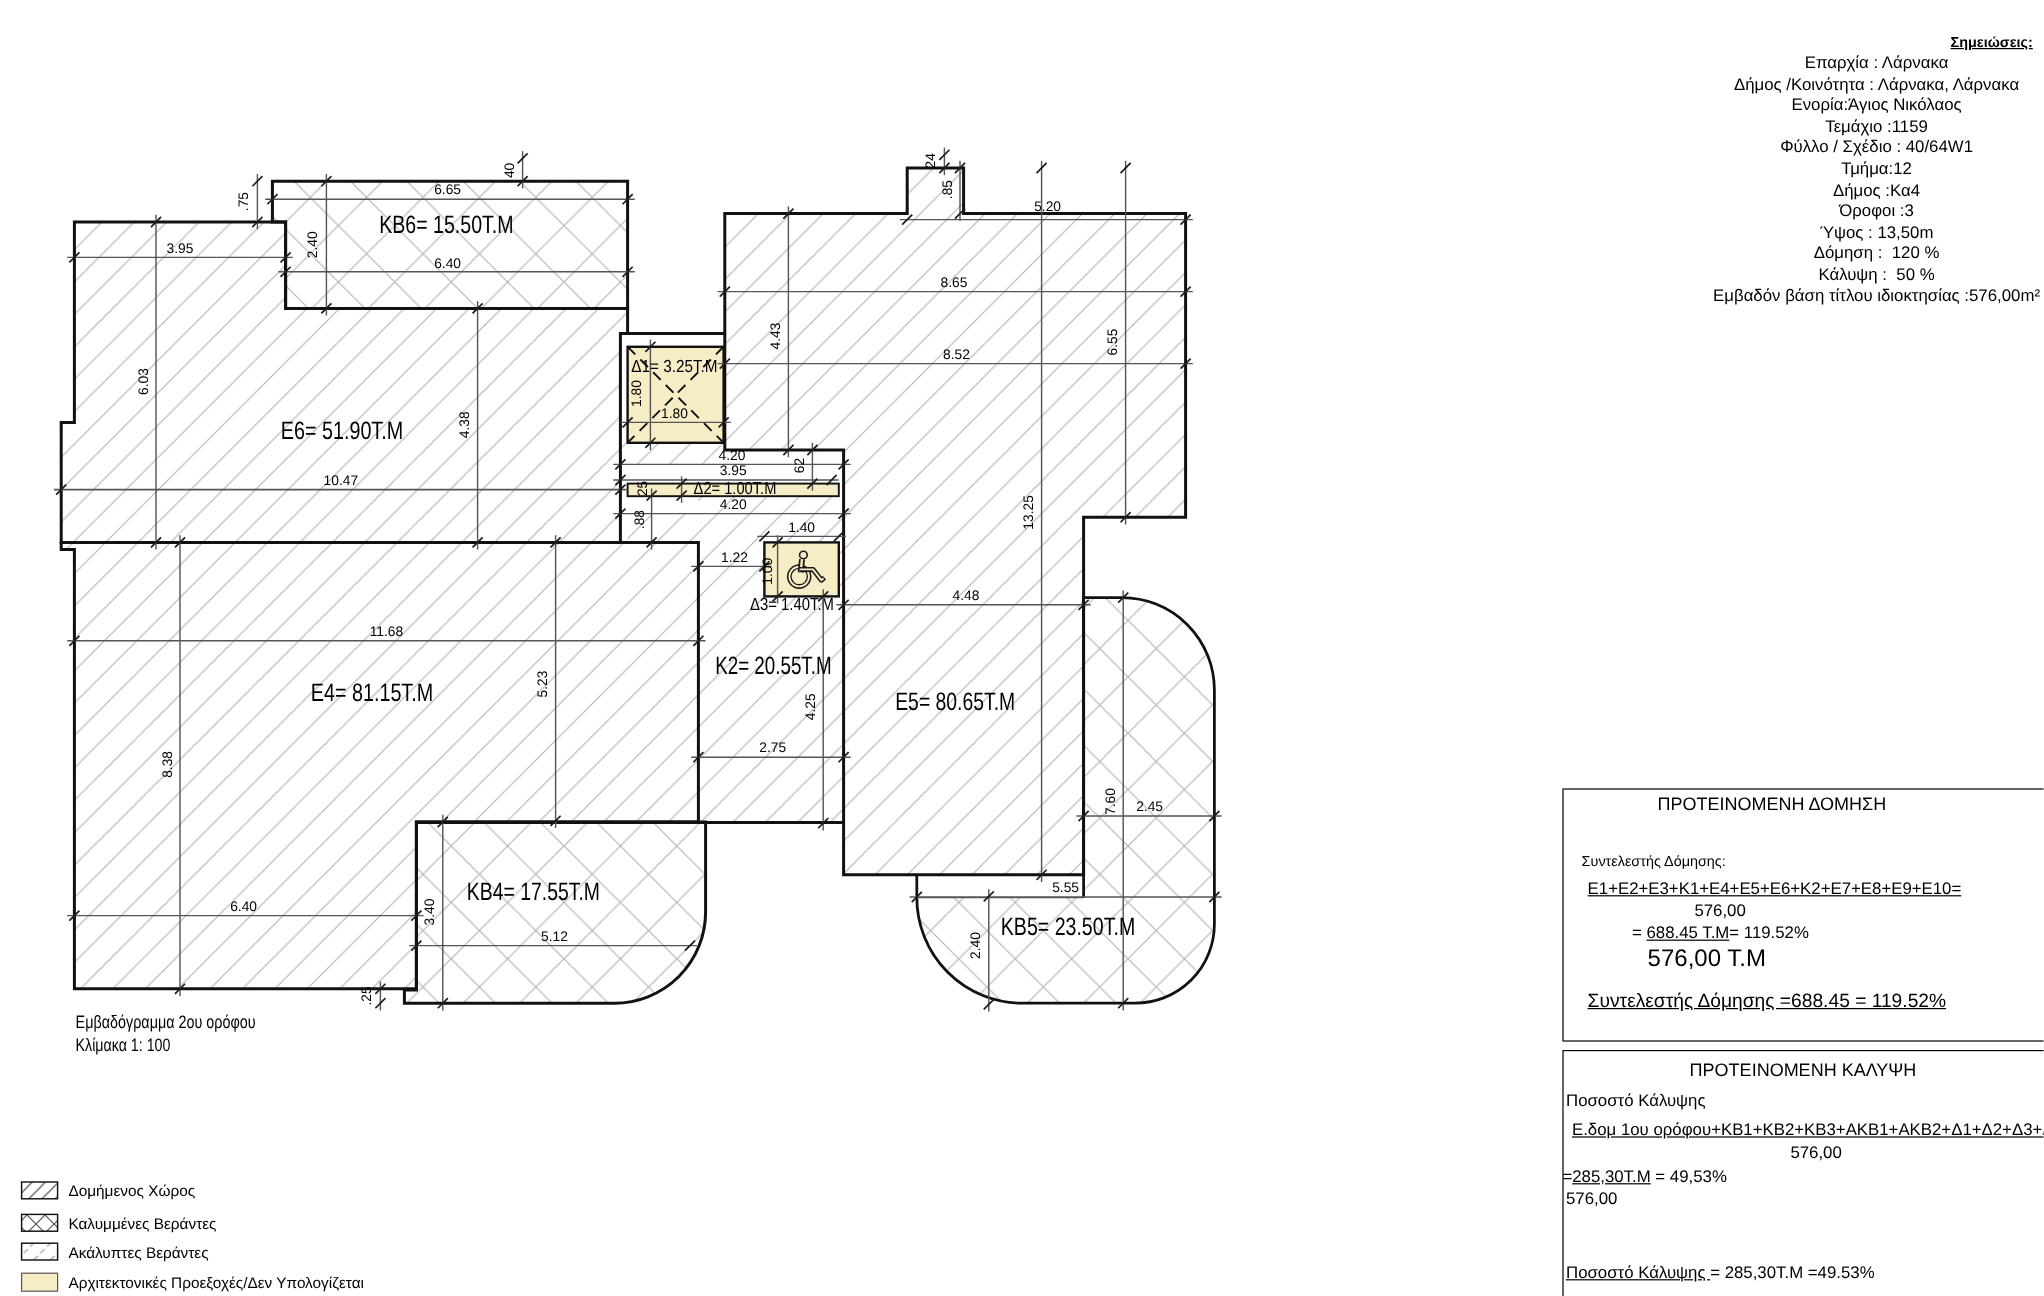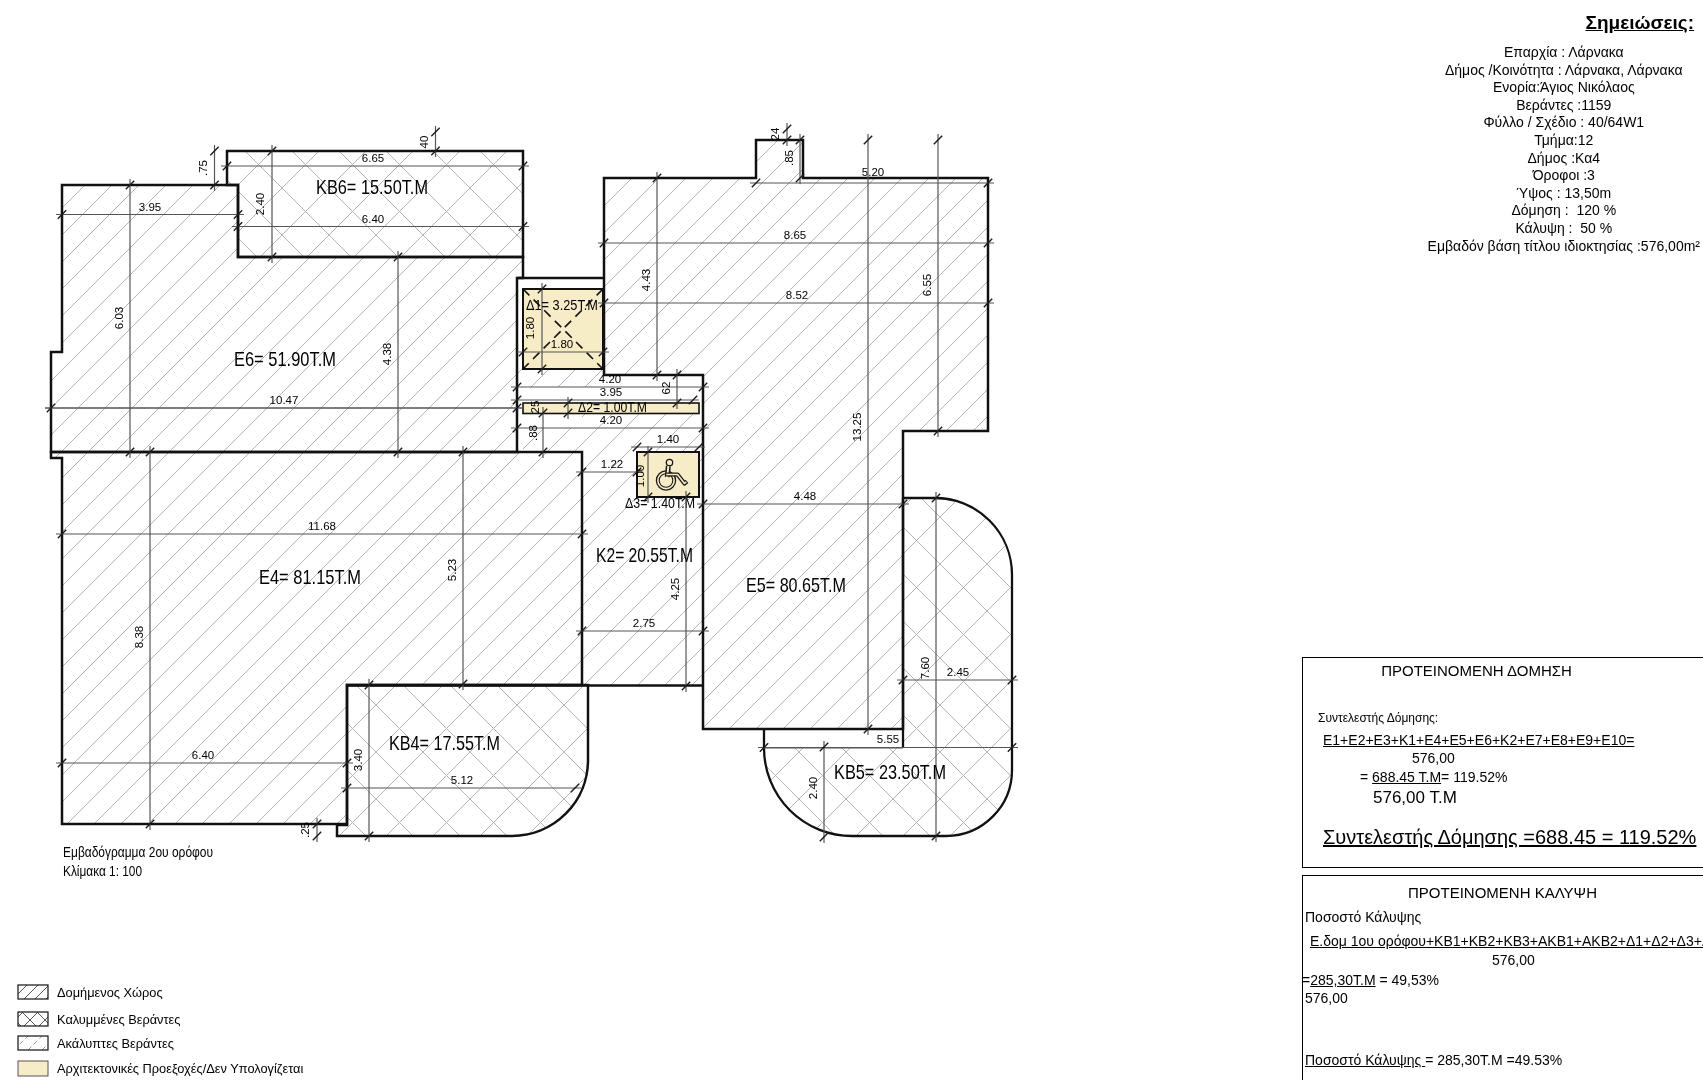--- a/index.html
+++ b/index.html
@@ -282,27 +282,27 @@
 
 <rect x="18" y="1036" width="30" height="14" fill="url(#h3)" stroke="#111" stroke-width="1.2"></rect>
 
 <text x="57.0" y="1048" font-size="12.8" font-family="Liberation Sans, sans-serif" fill="#000" text-anchor="start">Ακάλυπτες Βεράντες</text>
 
 <rect x="18" y="1061" width="30" height="15" fill="#f6edc6" stroke="#555" stroke-width="1"></rect>
 
 <text x="57.0" y="1073" font-size="12.8" font-family="Liberation Sans, sans-serif" fill="#000" text-anchor="start">Αρχιτεκτονικές Προεξοχές/Δεν Υπολογίζεται</text>
     </svg></div>
 
-<div class="abs" style="right:9px;top:12px;font-size:19px;font-weight:bold;text-decoration:underline;">Σημειώσεις:</div>
+<div class="abs" style="right:9px;top:28px;font-size:12px;font-weight:bold;text-decoration:underline;">Σημειώσεις:</div>
 
 <div class="abs" style="right:3px;top:44px;font-size:14px;line-height:17.6px;text-align:center;">
 <div>Επαρχία : Λάρνακα</div>
 <div>Δήμος /Κοινότητα : Λάρνακα, Λάρνακα</div>
 <div>Ενορία:Άγιος Νικόλαος</div>
-<div>Βεράντες :1159</div>
+<div>Τεμάχιο :1159</div>
 <div>Φύλλο / Σχέδιο : 40/64W1</div>
 <div>Τμήμα:12</div>
 <div>Δήμος :Κα4</div>
 <div>Όροφοι :3</div>
 <div>Ύψος : 13,50m</div>
 <div>Δόμηση :&nbsp; 120 %</div>
 <div>Κάλυψη :&nbsp; 50 %</div>
 <div>Εμβαδόν βάση τίτλου ιδιοκτησίας :576,00m²</div>
 </div>
 
@@ -311,23 +311,23 @@
 <div class="abs" style="left:1302px;top:662px;width:349px;text-align:center;font-size:15px;">ΠΡΟΤΕΙΝΟΜΕΝΗ ΔΟΜΗΣΗ</div>
 
 <div class="abs" style="left:1318px;top:711px;font-size:12px;">Συντελεστής Δόμησης:</div>
 
 <div class="abs" style="left:1323px;top:732px;font-size:14px;"><span class="u">Ε1+Ε2+Ε3+Κ1+Ε4+Ε5+Ε6+Κ2+Ε7+Ε8+Ε9+Ε10=</span></div>
 
 <div class="abs" style="left:1412px;top:750px;font-size:14px;">576,00</div>
 
 <div class="abs" style="left:1360px;top:769px;font-size:14px;text-align:right;">= <span class="u">688.45 Τ.Μ</span>= 119.52%</div>
 
-<div class="abs" style="left:1373px;top:788px;font-size:17px;">576,00 Τ.Μ</div>
-
-<div class="abs" style="left:1323px;top:826px;font-size:20px;"><span class="u">Συντελεστής Δόμησης =688.45 = 119.52%</span></div>
+<div class="abs" style="left:1373px;top:788px;font-size:20px;">576,00 Τ.Μ</div>
+
+<div class="abs" style="left:1323px;top:826px;font-size:16px;"><span class="u">Συντελεστής Δόμησης =688.45 = 119.52%</span></div>
 
 <div class="abs" style="left:1302px;top:875px;width:470px;height:240px;border:1.2px solid #000;"></div>
 
 <div class="abs" style="left:1302px;top:884px;width:401px;text-align:center;font-size:15px;">ΠΡΟΤΕΙΝΟΜΕΝΗ ΚΑΛΥΨΗ</div>
 
 <div class="abs" style="left:1305px;top:909px;font-size:14px;">Ποσοστό Κάλυψης</div>
 
 <div class="abs" style="left:1310px;top:933px;font-size:14px;white-space:nowrap;"><span class="u">Ε.δομ 1ου ορόφου+ΚΒ1+ΚΒ2+ΚΒ3+ΑΚΒ1+ΑΚΒ2+Δ1+Δ2+Δ3+Δ4</span></div>
 
 <div class="abs" style="left:1492px;top:952px;font-size:14px;">576,00</div>

